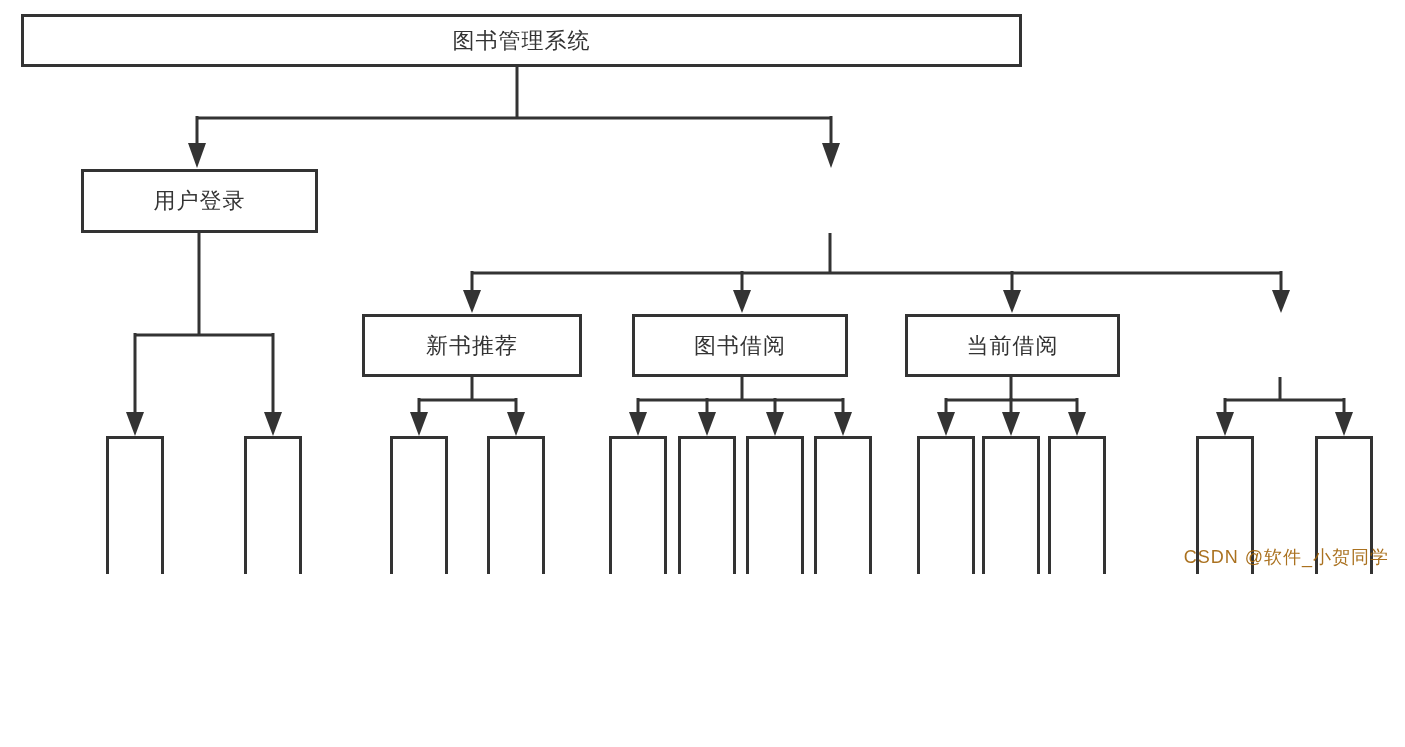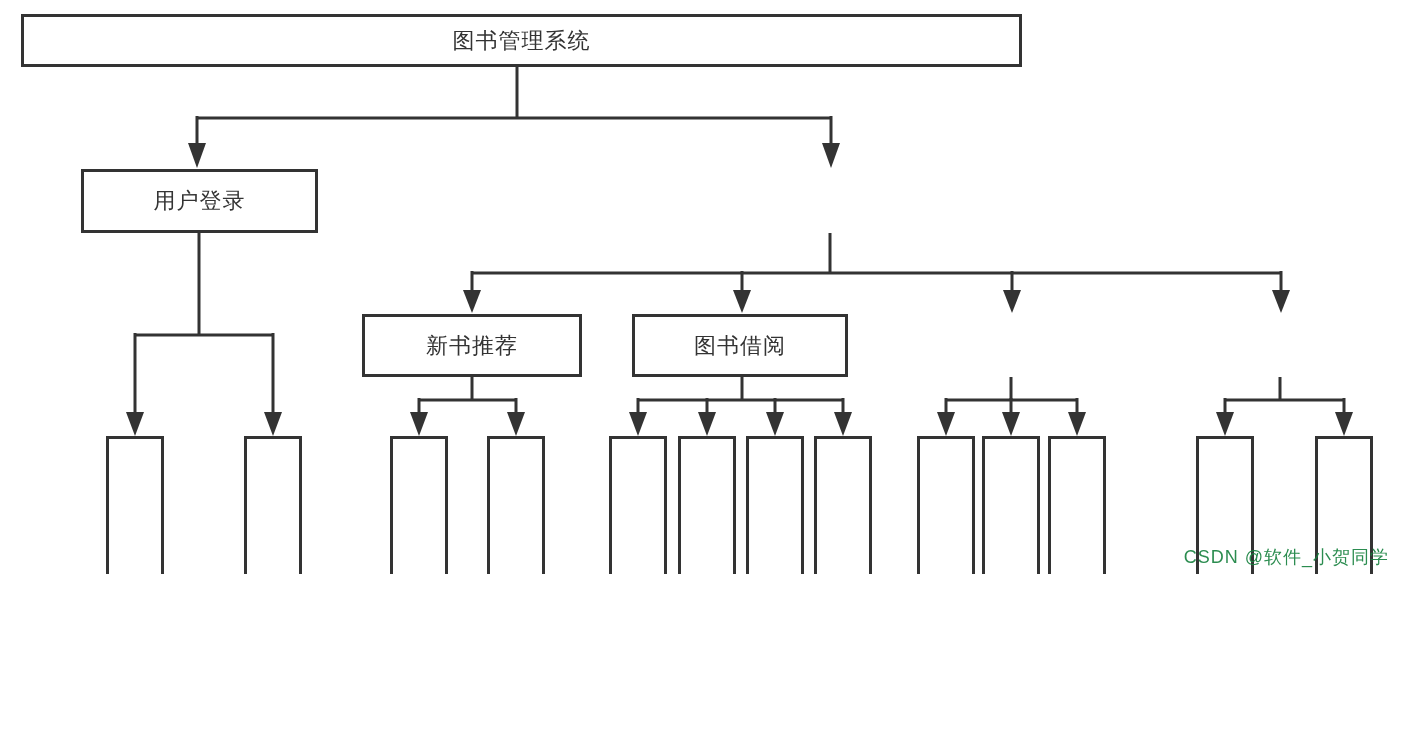--- a/index.html
+++ b/index.html
@@ -29,21 +29,21 @@
     writing-mode:vertical-rl;
     text-orientation:mixed;
     font-size:22px;
     letter-spacing:5px;
     line-height:1;
   }
   #watermark{
     position:absolute;
     right:16px;bottom:5px;
     font-size:18px;
-    color:#15803d;
+    color:#a16207;
     opacity:.9;
     z-index:5;
     letter-spacing:1px;
     white-space:nowrap;
   }
 </style>
 </head>
 <body>
 
 <div id="canvas">
@@ -123,20 +123,21 @@
       <polygon points="1335,412 1353,412 1344,436"></polygon>
     </g>
   </svg>
 
   <div class="node h" style="left:21px;top:14px;width:1001px;height:53px">图书管理系统</div>
 
   <div class="node h" style="left:81px;top:169px;width:237px;height:64px">用户登录</div>
 
   <div class="node h" style="left:362px;top:314px;width:220px;height:63px">新书推荐</div>
   <div class="node h" style="left:632px;top:314px;width:216px;height:63px">图书借阅</div>
+  <div class="node h" style="left:905px;top:314px;width:215px;height:63px">当前借阅</div>
 
   <div class="node v" style="left:106px;top:436px">
     <span class="vtext">用户登录</span>
   </div>
   <div class="node v" style="left:244px;top:436px">
     <span class="vtext">注销登录</span>
   </div>
 
   <div class="node v" style="left:390px;top:436px">
     <span class="vtext">查询图书</span>

